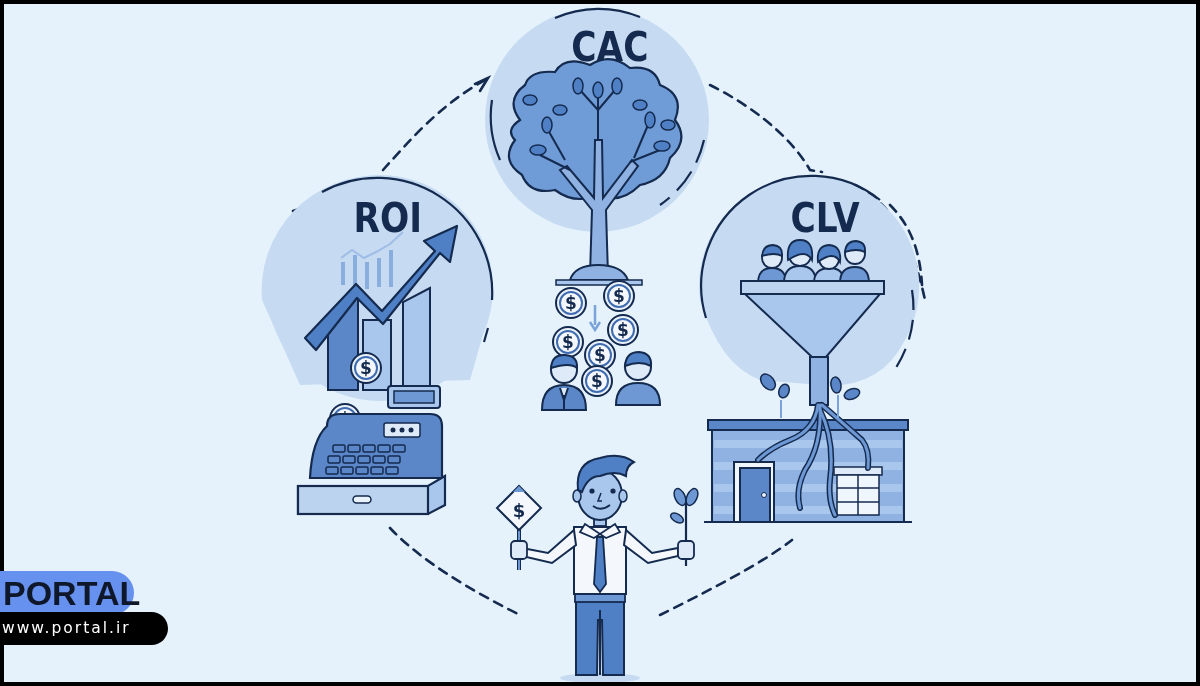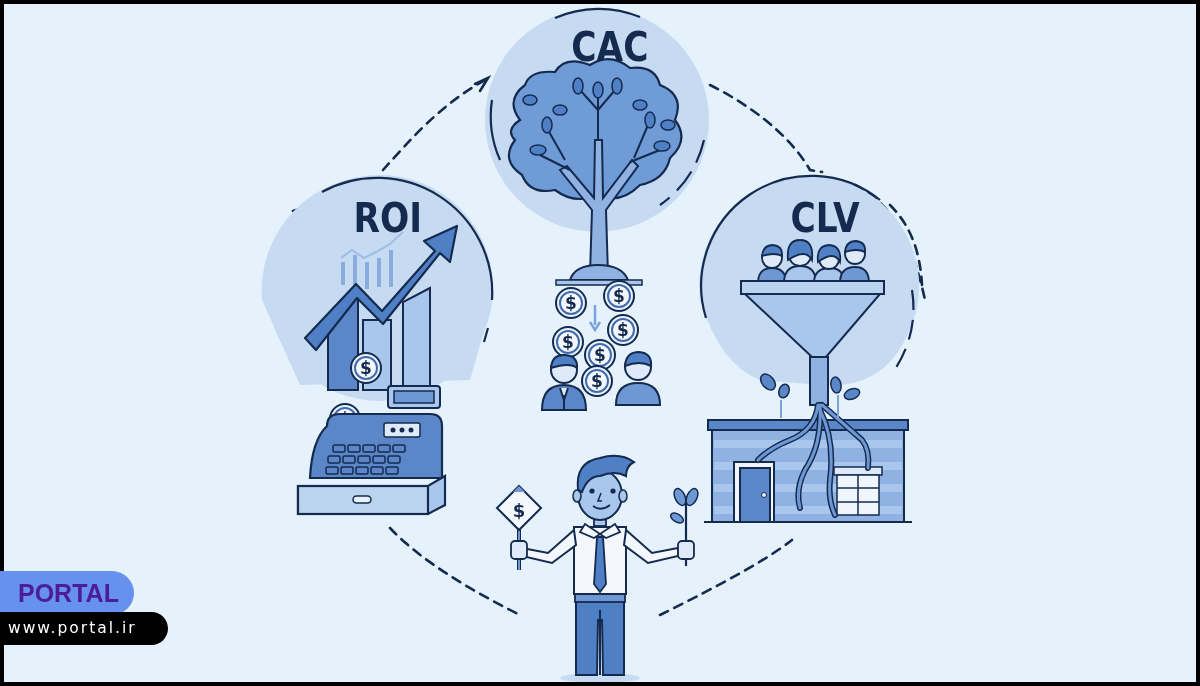--- a/index.html
+++ b/index.html
@@ -1,21 +1,21 @@
 <!DOCTYPE html>
 <html><head>
   <meta charset="utf-8">
   <style>
     html, body { margin: 0; padding: 0; }
     body { width: 1200px; height: 686px; background: #000; overflow: hidden; position: relative; font-family: "Liberation Sans", sans-serif; }
     .canvas { position: absolute; left: 4px; top: 4px; width: 1192px; height: 678px; background: #e5f2fc; overflow: hidden; }
     svg.art { position: absolute; left: 0; top: 0; }
     .label { position: absolute; font-family: "DejaVu Sans", sans-serif; font-weight: bold; color: #142a4e; font-size: 40px; letter-spacing: 0px; transform: scaleX(0.86); transform-origin: center; }
-    .badge-portal { position: absolute; left: 0; top: 571px; width: 134px; height: 44px; background: #6691ee; border-radius: 0 22px 22px 0; color: #4c1d95; font-weight: bold; font-size: 25px; line-height: 44px; padding-left: 18px; box-sizing: border-box; }
-    .badge-url { position: absolute; left: 0; top: 612px; width: 168px; height: 33px; background: #000; border-radius: 0 17px 17px 0; color: #fff; font-family: "DejaVu Sans", sans-serif; font-size: 15.5px; line-height: 33px; padding-left: 8px; letter-spacing: 2px; box-sizing: border-box; }
+    .badge-portal { position: absolute; left: 0; top: 571px; width: 134px; height: 44px; background: #6691ee; border-radius: 0 22px 22px 0; color: #0f172a; font-weight: bold; font-size: 34px; line-height: 44px; padding-left: 3px; box-sizing: border-box; }
+    .badge-url { position: absolute; left: 0; top: 612px; width: 168px; height: 33px; background: #000; border-radius: 0 17px 17px 0; color: #fff; font-family: "DejaVu Sans", sans-serif; font-size: 15.5px; line-height: 33px; padding-left: 2px; letter-spacing: 2px; box-sizing: border-box; }
   </style>
 </head>
 <body>
 
 <div class="canvas">
 
 <svg class="art" width="1192" height="678" viewBox="4 4 1192 678">
   <defs>
     <g id="coin">
       <circle r="15" fill="#e9f1fb" stroke="#142a4e" stroke-width="2"></circle>

